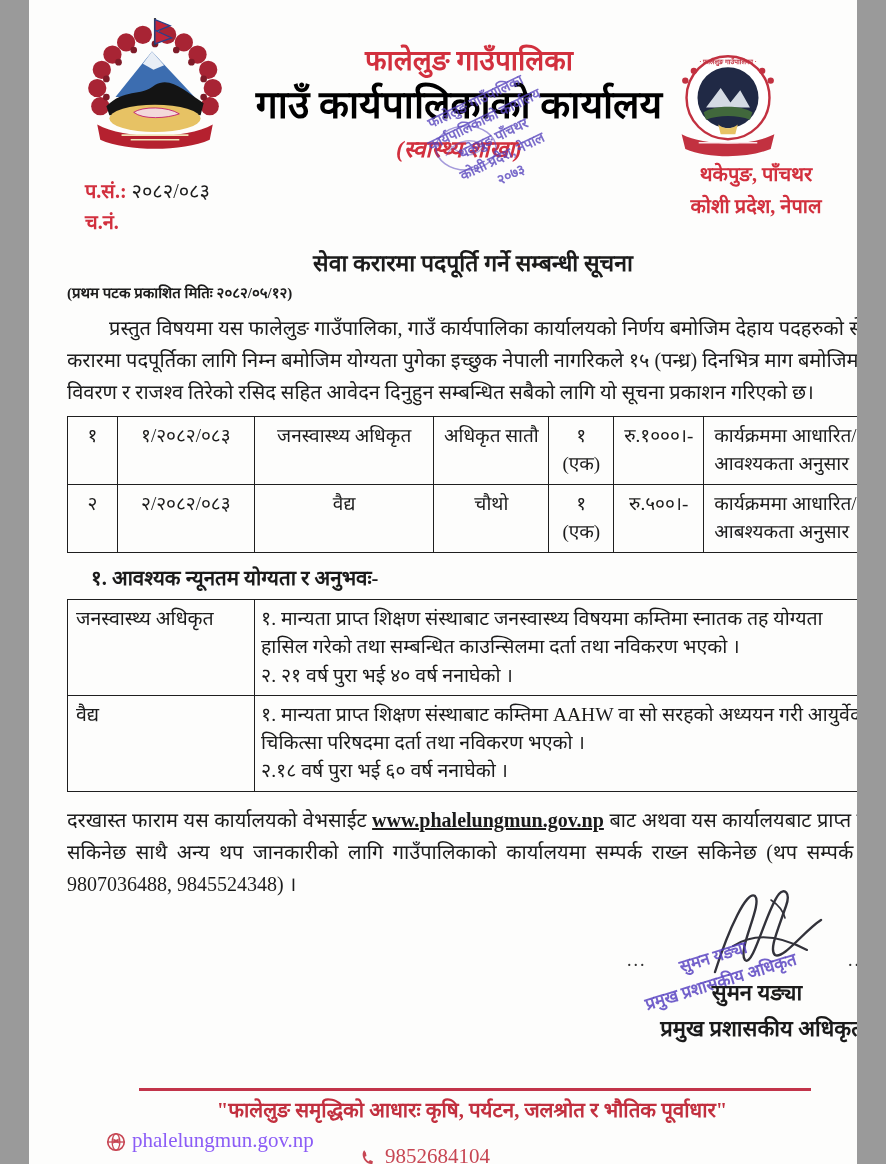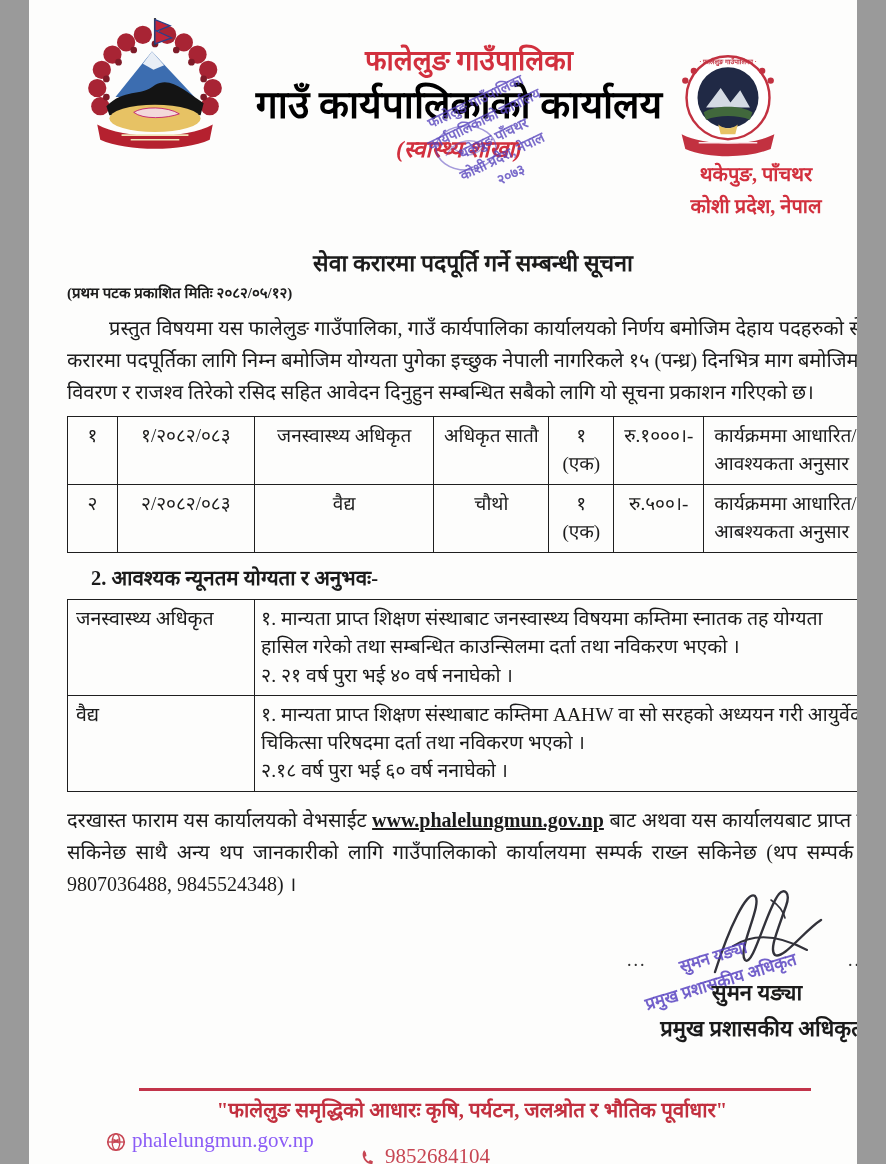--- a/index.html
+++ b/index.html
@@ -174,20 +174,25 @@
     </svg>
   </div>
   <div class="header-stamp">
     <div>फालेलुङ गाउँपालिका</div>
     <div>कार्यपालिकाको कार्यालय</div>
     <div>थकेपुङ पाँचथर</div>
     <div>कोशी प्रदेश, नेपाल</div>
     <div>२०७३</div>
   </div>
 
+  <div class="ref-block">
+    <div><span class="ref-label">प.सं.:</span>
+      <span class="ref-value">२०८२/०८३</span></div>
+    <div><span class="ch-label">च.नं.</span></div>
+  </div>
 
   <div class="addr-block">
     <div>थकेपुङ, पाँचथर</div>
     <div>कोशी प्रदेश, नेपाल</div>
   </div>
 
   <div class="content">
     <div class="notice-title">सेवा करारमा पदपूर्ति गर्ने सम्बन्धी सूचना</div>
     <div class="notice-subtitle">(प्रथम पटक प्रकाशित मितिः २०८२/०५/१२)</div>
     <p class="body-par">प्रस्तुत विषयमा यस फालेलुङ गाउँपालिका, गाउँ कार्यपालिका कार्यालयको निर्णय बमोजिम देहाय पदहरुको सेवा करारमा पदपूर्तिका लागि निम्न बमोजिम योग्यता पुगेका इच्छुक नेपाली नागरिकले १५ (पन्ध्र) दिनभित्र माग बमोजिमका विवरण र राजश्व तिरेको रसिद सहित आवेदन दिनुहुन सम्बन्धित सबैको लागि यो सूचना प्रकाशन गरिएको छ।</p>
@@ -217,21 +222,21 @@
         <td>२/२०८२/०८३</td>
         <td>वैद्य</td>
         <td>चौथो</td>
         <td>१ (एक)</td>
         <td>रु.५००।-</td>
         <td class="left">कार्यक्रममा आधारित/ आबश्यकता अनुसार</td>
       </tr>
     </tbody>
       </table>
 
-    <div class="qual-heading">2.  आवश्यक न्यूनतम योग्यता र अनुभवः-</div>
+    <div class="qual-heading">१.  आवश्यक न्यूनतम योग्यता र अनुभवः-</div>
 
     <table class="t2">
       <tbody>
           <tr>
         <td class="pos">जनस्वास्थ्य अधिकृत</td>
         <td>
           <div>१. मान्यता प्राप्त शिक्षण संस्थाबाट जनस्वास्थ्य विषयमा कम्तिमा स्नातक तह योग्यता हासिल गरेको तथा सम्बन्धित काउन्सिलमा दर्ता तथा नविकरण भएको ।</div>
           <div>२. २१ वर्ष पुरा भई ४० वर्ष ननाघेको ।</div>
         </td>
       </tr>

